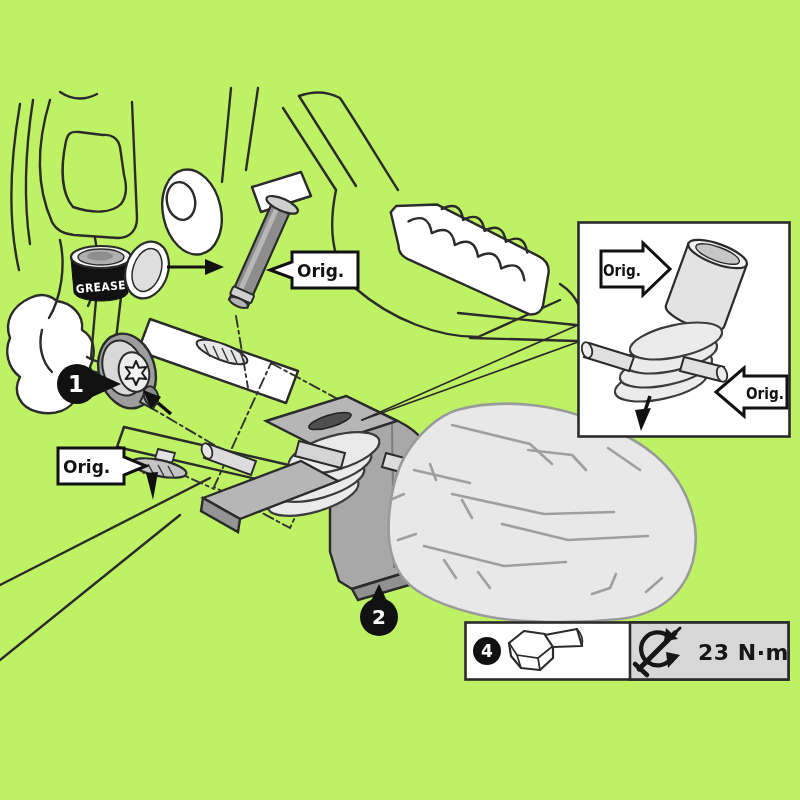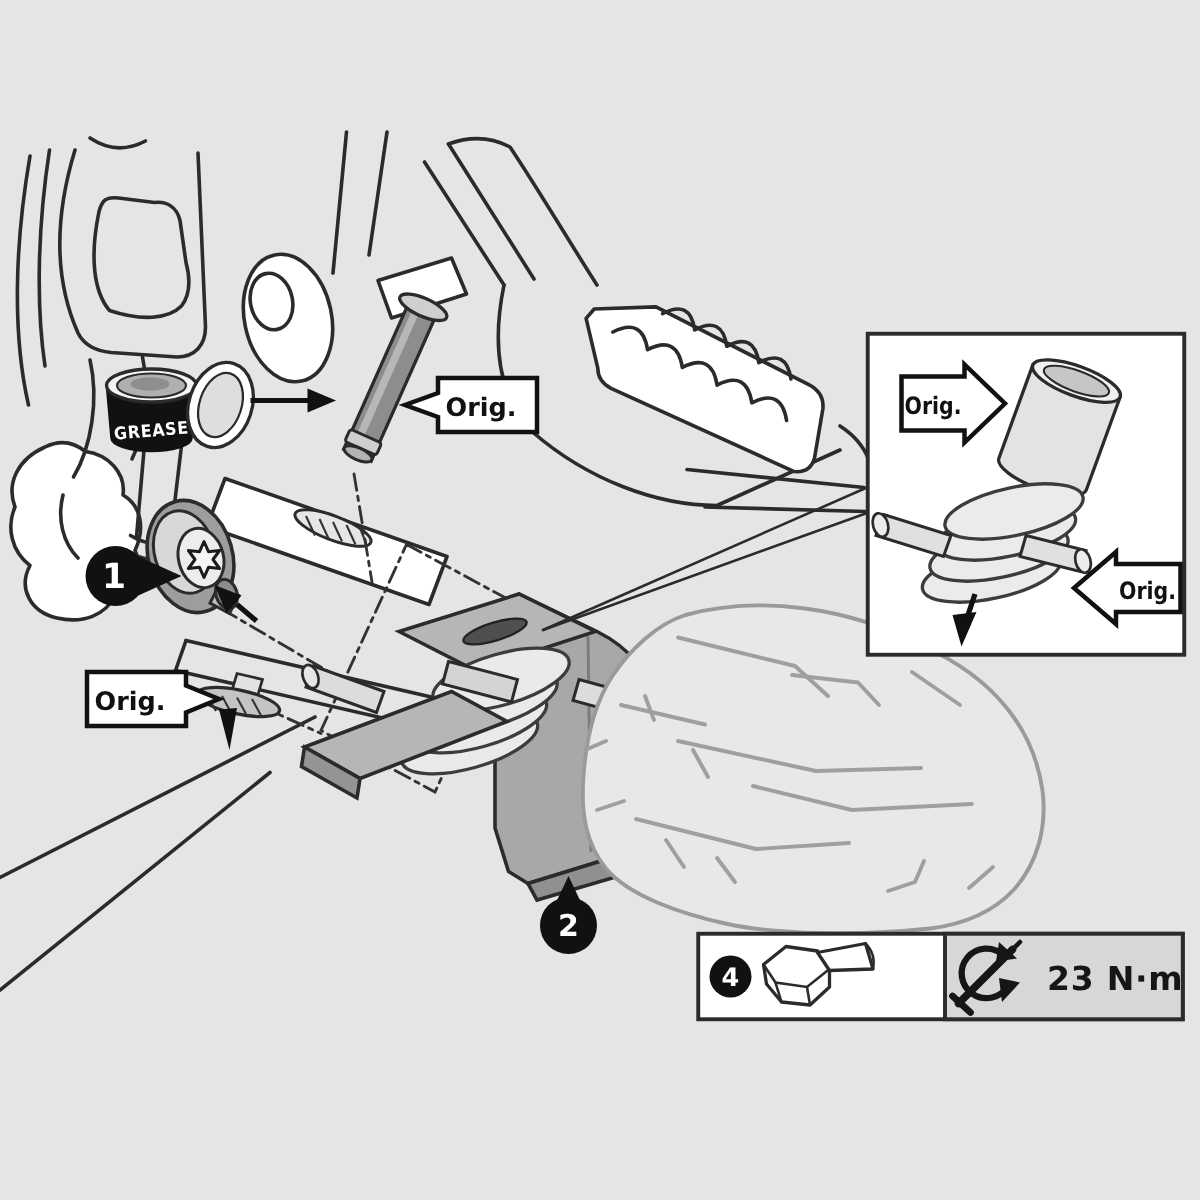--- a/index.html
+++ b/index.html
@@ -1,16 +1,16 @@
 <!DOCTYPE html>
 <html><head>
 <meta charset="utf-8">
 <style>
   html,body{margin:0;padding:0;background:#ffffff;}
-  .stage{position:relative;width:800px;height:800px;background:#e5e5e5;overflow:hidden;
+  .stage{position:relative;width:800px;height:800px;background:#bef264;overflow:hidden;
          font-family:"DejaVu Sans", sans-serif;}
   svg{display:block;}
   .ln{fill:none;stroke:#2b2b2b;stroke-width:2.4;stroke-linecap:round;stroke-linejoin:round;}
   .lnthin{fill:none;stroke:#2b2b2b;stroke-width:1.7;stroke-linecap:round;}
   .wfill{fill:#ffffff;stroke:#2b2b2b;stroke-width:2.4;stroke-linejoin:round;}
   .dashdot{fill:none;stroke:#333;stroke-width:1.9;stroke-dasharray:11 4 3 4;stroke-linecap:round;}
   .tread{fill:none;stroke:#9f9f9f;stroke-width:2.6;stroke-linecap:round;stroke-linejoin:round;}
   .calloutbox{fill:#ffffff;stroke:#111;stroke-width:3;stroke-linejoin:miter;}
   .origtxt{font-weight:bold;font-size:17px;fill:#111;}
   .origtxt-s{font-weight:bold;font-size:16px;fill:#111;}

